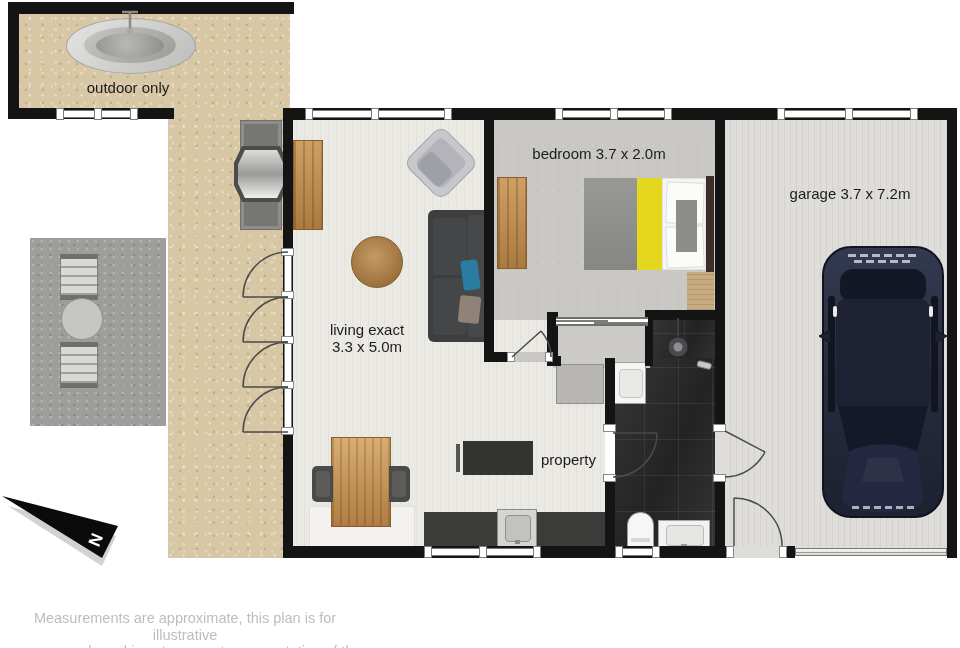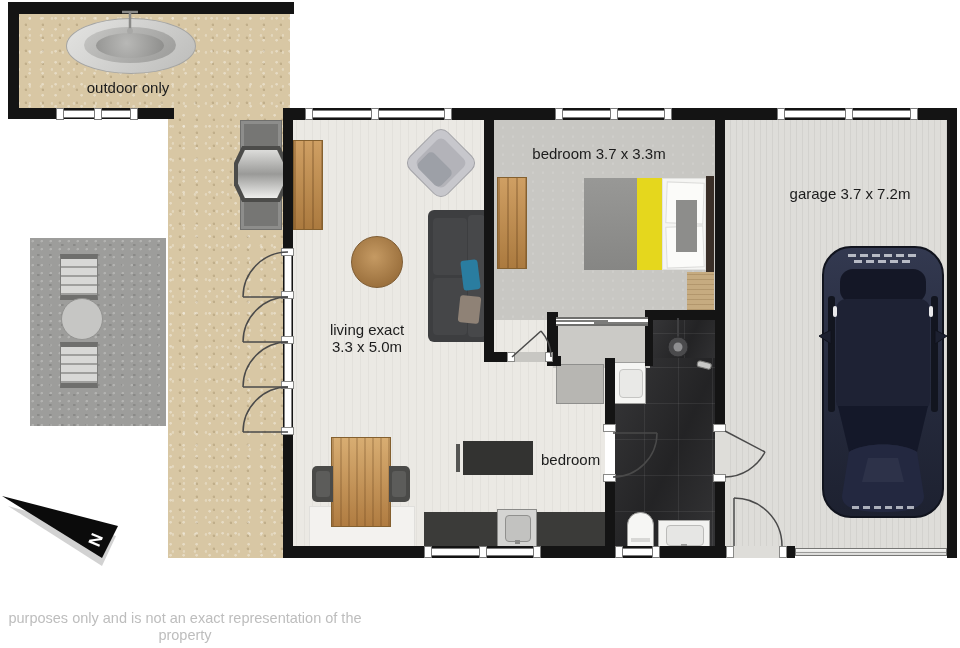--- a/index.html
+++ b/index.html
@@ -289,25 +289,26 @@
       <rect x="697" y="362" width="14" height="6" rx="2.5" fill="#c9c9c7" stroke="#7e7e7c"></rect>
     </g>
     <g>
       <polygon points="8,506 116,536 102,566" fill="#d2d2d2"></polygon>
       <polygon points="2,496 118,526 102,558" fill="#0b0b0b"></polygon>
       <text x="96" y="540" transform="rotate(-68 96 540)" fill="#ffffff" font-size="17" font-weight="bold" text-anchor="middle" dominant-baseline="central" font-family="Liberation Sans, sans-serif">N</text>
     </g>
   </svg>
 
   <div class="label center" style="left:128px;top:79px">outdoor only</div>
-  <div class="label center" style="left:599px;top:145px">bedroom 3.7 x 3.3m</div>
+  <div class="label center" style="left:599px;top:145px">bedroom 3.7 x 2.0m</div>
   <div class="label center" style="left:850px;top:185px">garage 3.7 x 7.2m</div>
   <div class="label center" style="left:367px;top:321px">
     <div>living exact</div>
     <div>3.3 x 5.0m</div>
   </div>
-  <div class="label" style="left:541px;top:451px">bedroom</div>
+  <div class="label" style="left:541px;top:451px">property</div>
 
   <div class="disc">
+    <div>Measurements are approximate, this plan is for illustrative</div>
     <div>purposes only and is not an exact representation of the property</div>
   </div>
 
 </div>
 
 </body></html>

